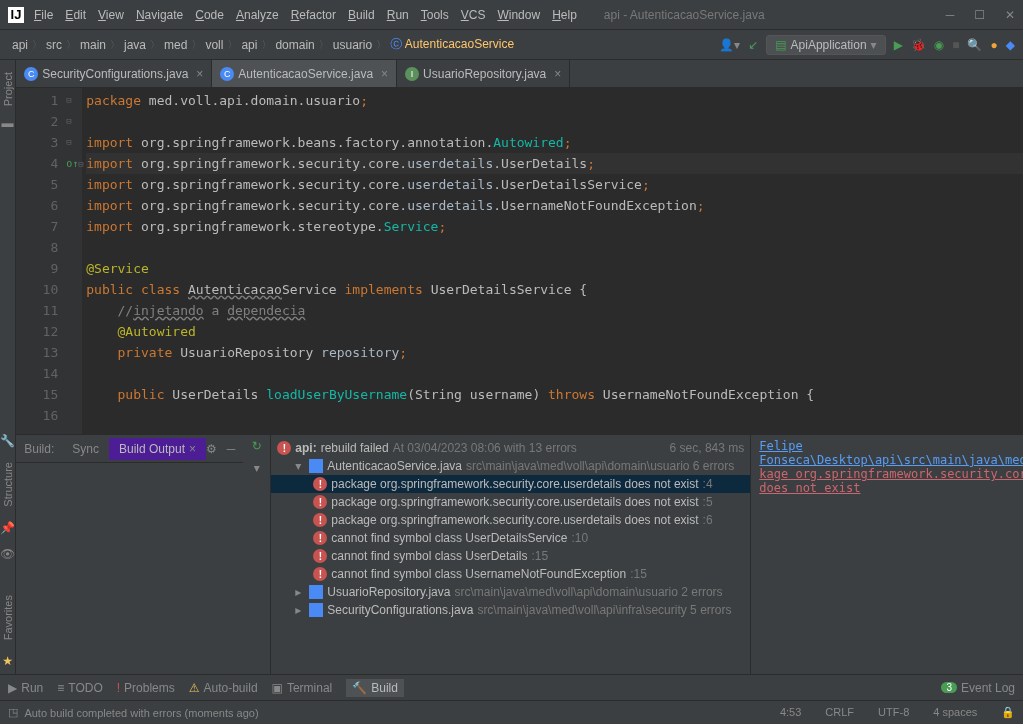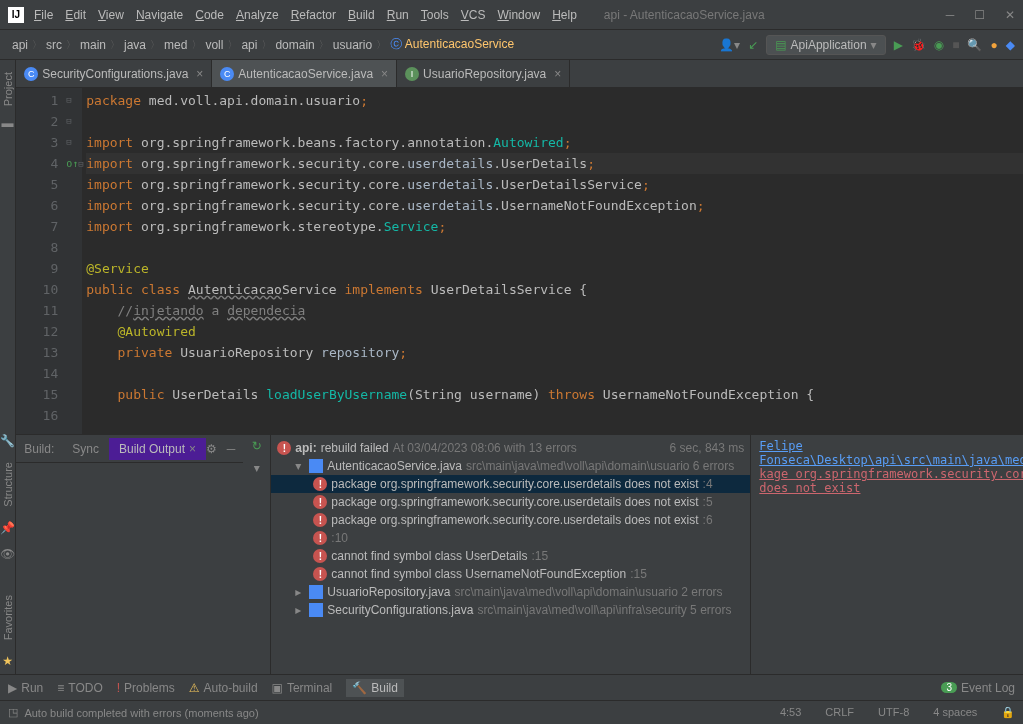--- a/index.html
+++ b/index.html
@@ -1,18 +1,18 @@
 <!DOCTYPE html>
 <html><head>
 <meta charset="utf-8">
 <style>
 * { margin: 0; padding: 0; box-sizing: border-box; }
 body { font-family: "Segoe UI", sans-serif; font-size: 12px; background: #3c3f41; color: #bbb; width: 1023px; height: 724px; overflow: hidden; display: flex; flex-direction: column; }
 .titlebar { height: 30px; background: #3c3f41; display: flex; align-items: center; padding: 0 8px; border-bottom: 1px solid #2b2b2b; }
-.app-icon { width: 16px; height: 16px; background: #fff; margin-right: 10px; display: flex; align-items: center; justify-content: center; font-size: 10px; color: #000; font-weight: bold; }
+.app-icon { width: 16px; height: 16px; background: #fff; margin-right: 10px; display: flex; align-items: center; justify-content: center; font-size: 13px; color: #000; font-weight: bold; }
 .menu-item { margin-right: 12px; cursor: pointer; color: #bbb; }
 .menu-item u { text-decoration: underline; }
 .title-text { margin-left: 15px; color: #787878; text-align: right; }
 .win-controls { margin-left: auto; display: flex; gap: 20px; color: #888; }
 .breadcrumb-bar { height: 30px; background: #3c3f41; display: flex; align-items: center; padding: 0 8px; border-bottom: 1px solid #2b2b2b; }
 .crumb { color: #bbb; padding: 0 4px; }
 .crumb-sep { color: #666; font-size: 10px; }
 .crumb-last { color: #ffc66d; }
 .toolbar-right { margin-left: auto; display: flex; align-items: center; gap: 8px; }
 .run-config { background: #4c5052; border: 1px solid #555; padding: 2px 8px; border-radius: 3px; display: flex; align-items: center; gap: 4px; }
@@ -265,20 +265,21 @@
                 <span>package org.springframework.security.core.userdetails does not exist</span> 
                 <span class="gray">:5</span>
               </div>
               <div class="tree-row" style="padding-left: 42px;">
                 <span class="err-icon">!</span>
                 <span>package org.springframework.security.core.userdetails does not exist</span> 
                 <span class="gray">:6</span>
               </div>
               <div class="tree-row" style="padding-left: 42px;">
                 <span class="err-icon">!</span>
+                <span>cannot find symbol class UserDetailsService</span> 
                 <span class="gray">:10</span>
               </div>
               <div class="tree-row" style="padding-left: 42px;">
                 <span class="err-icon">!</span>
                 <span>cannot find symbol class UserDetails</span> 
                 <span class="gray">:15</span>
               </div>
               <div class="tree-row" style="padding-left: 42px;">
                 <span class="err-icon">!</span>
                 <span>cannot find symbol class UsernameNotFoundException</span> 

